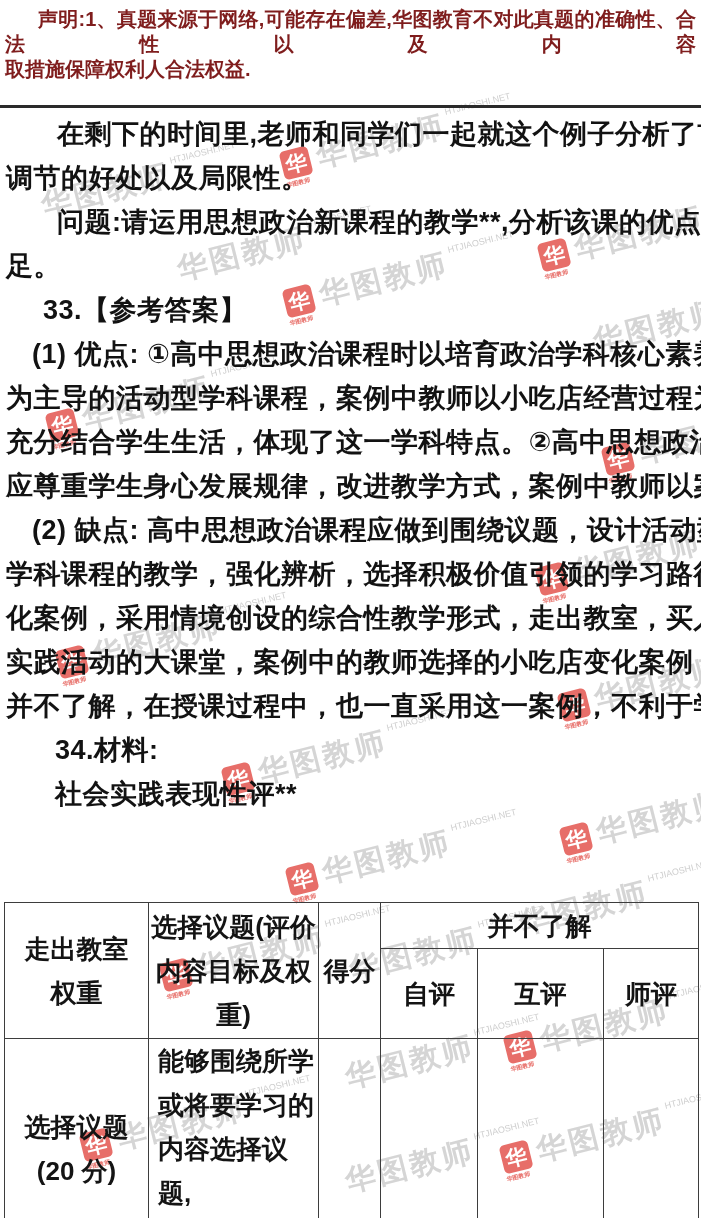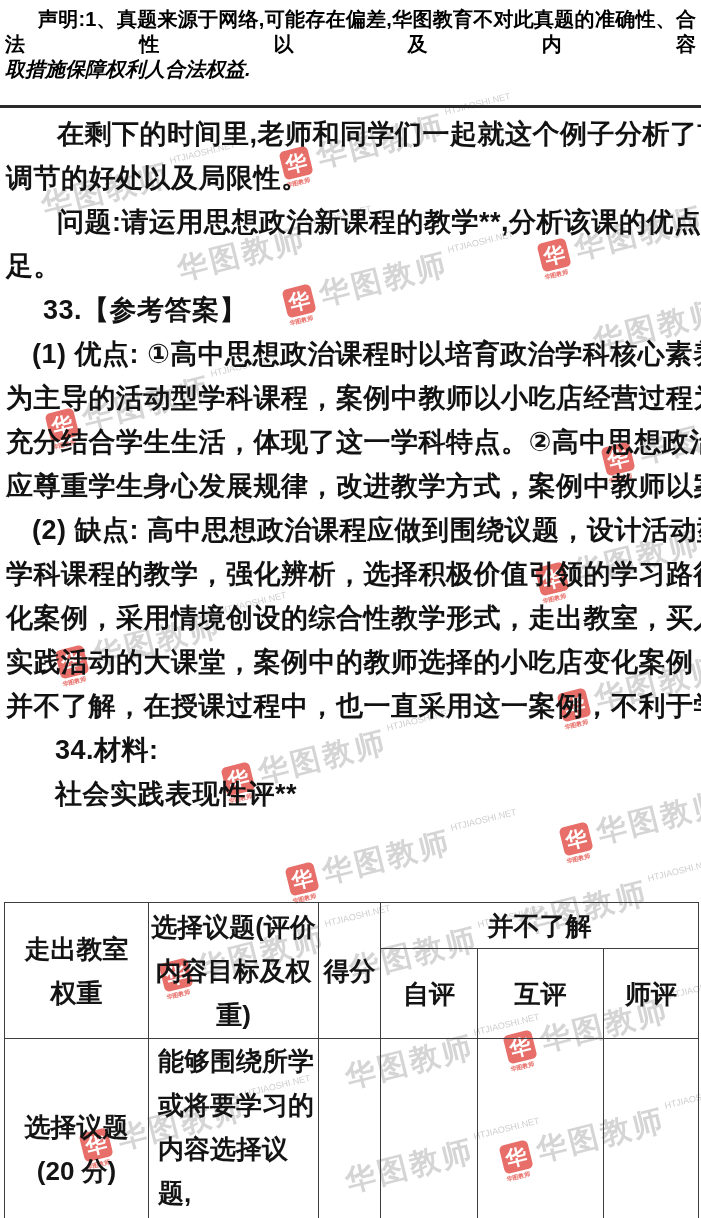--- a/index.html
+++ b/index.html
@@ -3,24 +3,24 @@
 <meta charset="utf-8">
 <style>
   html,body{margin:0;padding:0;background:#fff;}
   #page{
     position:relative;width:701px;height:1218px;background:#ffffff;overflow:hidden;
     font-family:"Liberation Sans","DejaVu Sans",sans-serif;
   }
   
   #disclaimer{
     position:absolute;left:5px;right:5px;top:7px;z-index:2;
-    color:#000000;font-size:20px;line-height:25px;font-weight:600;
+    color:#7f1d1d;font-size:20px;line-height:25px;font-weight:600;
   }
   .d-line{text-align:justify;text-align-last:justify;}
-  .d-line.last{text-align-last:left;font-style:italic;}
+  .d-line.last{text-align-last:left;}
   .d-line.first{text-indent:0;}
   .d-line.first b{padding-left:33px;}
   #rule{position:absolute;left:0;top:105px;width:701px;height:3px;background:#2a2a2a;z-index:2;}
   
   #bodytext{position:absolute;left:6px;right:6px;top:112px;z-index:2;color:#121212;}
   .b-line{font-size:27px;line-height:44px;height:44px;font-weight:600;letter-spacing:.5px;white-space:nowrap;}
   .b-line.fill{text-align:justify;text-align-last:justify;}
   .ind-l{padding-left:51px;}
   .ind-m{padding-left:37px;}
   .ind-s{padding-left:26px;}

